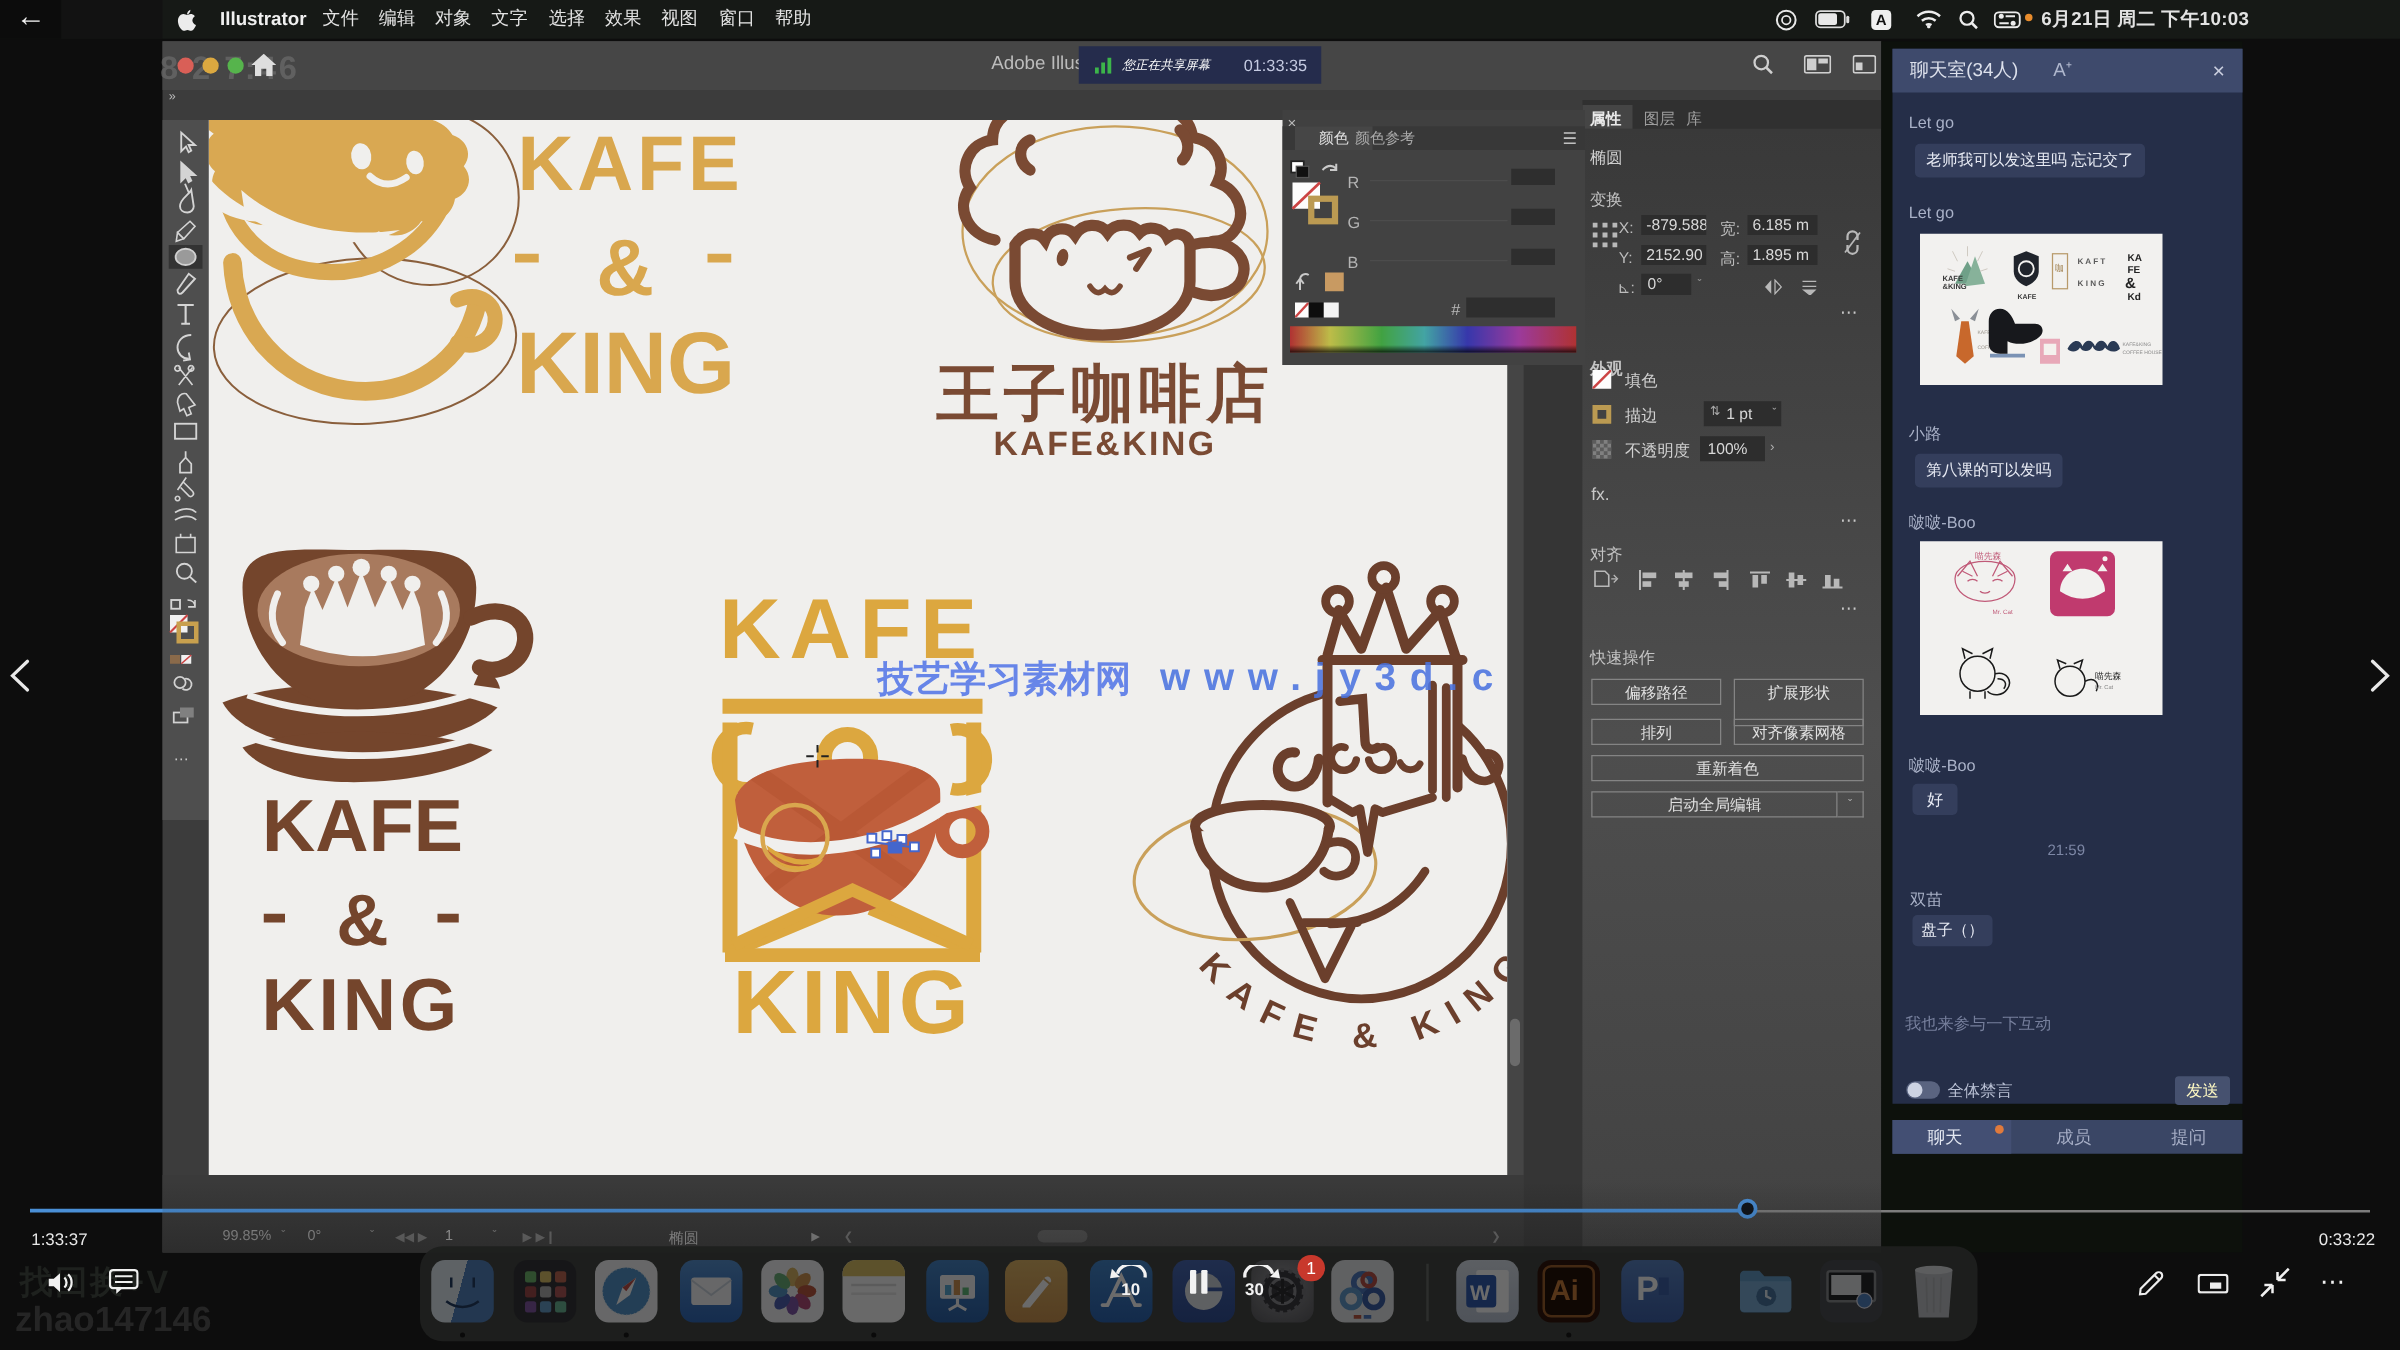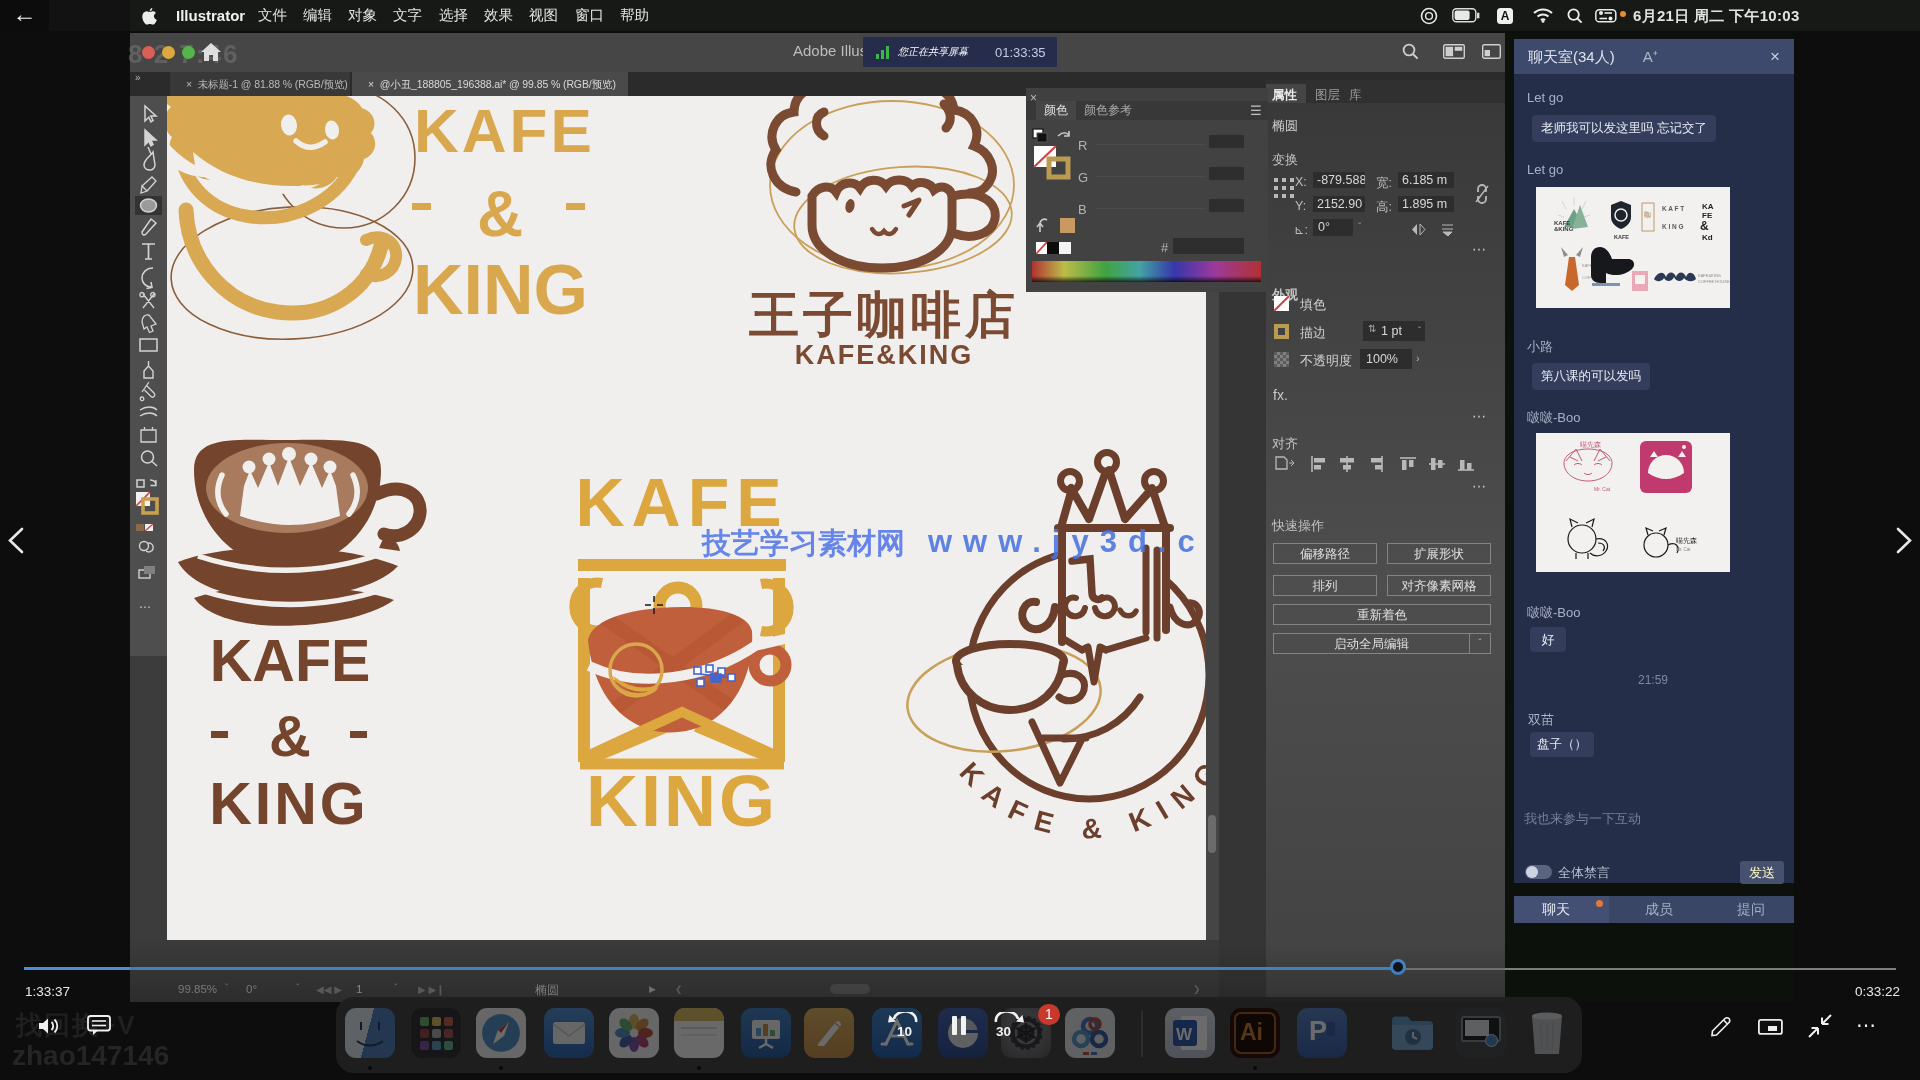--- a/index.html
+++ b/index.html
@@ -115,24 +115,20 @@
       </svg>
       <svg class="abs" style="left:1313px; top:11px;" width="22" height="15" viewBox="0 0 22 15">
         <rect x="0.7" y="0.7" width="20.6" height="13.6" rx="1.5" fill="none" stroke="#cfcfcf" stroke-width="1.4"></rect>
         <rect x="2.6" y="2.8" width="7.5" height="9.4" fill="#cfcfcf"></rect>
         <rect x="11.7" y="2.8" width="7.6" height="4" fill="#cfcfcf"></rect>
       </svg>
       <svg class="abs" style="left:1352px; top:11px;" width="19" height="15" viewBox="0 0 19 15">
         <rect x="0.7" y="0.7" width="17.6" height="13.6" rx="1.5" fill="none" stroke="#cfcfcf" stroke-width="1.4"></rect>
         <rect x="2.6" y="6" width="5.4" height="6.2" fill="#cfcfcf"></rect>
       </svg>
-    </div>
-    <div id="tabbar" class="abs">
-      <div class="tab" style="left:40px; width:180px; background:#383838;">×&nbsp;&nbsp;未标题-1 @ 81.88 % (RGB/预览)</div>
-      <div class="tab" style="left:222px; width:276px; background:#4a4a4a; color:#d8d8d8;">×&nbsp;&nbsp;@小丑_188805_196388.ai* @ 99.85 % (RGB/预览)</div>
     </div>
     <div id="toolbar" class="abs">
       <div class="abs" style="left:5px; top:-24px; color:#b8b8b8; font-size:10px;">»</div>
       <svg class="abs" style="left:0; top:0;" width="37" height="560" viewBox="0 0 37 560">
         <g stroke="#d4d4d4" fill="none" stroke-width="1.5">
           <path d="M15 10 L15 25 L18.8 21.3 L20.9 25.8 L23 24.5 L20.9 20 L26 20 Z"></path>
           <path d="M15 34 L15 49 L18.8 45.3 L20.9 49.8 L23 48.5 L20.9 44 L26 44 Z" fill="#d4d4d4"></path>
           <path d="M14 69 C14 63 21 60 23 56 L25 69 C25 72 22.5 74 20 74 C16.5 74 14 72 14 69 Z M21 58 L18 51"></path>
           <path d="M12 90 L22 81 L26 85 L17 95 Z M12 90 L11 97 L17 95 Z" stroke-width="1.3"></path>
           <rect x="5" y="100" width="27" height="19" fill="#333" stroke="none"></rect>
@@ -416,31 +412,31 @@
             <rect x="157" y="3" width="4.5" height="12" stroke="none"></rect>
             <rect x="164" y="5" width="4.5" height="8" stroke="none"></rect>
           <line x1="184" y1="15" x2="200" y2="15" stroke-width="1.6"></line>
             <rect x="186" y="5" width="4.5" height="10" stroke="none"></rect>
             <rect x="193" y="8" width="4.5" height="7" stroke="none"></rect>
         </g>
       </svg>
       <div class="abs" style="left:206px; top:398px; color:#c8c8c8; font-size:14px; letter-spacing:1px;">⋯</div>
       <div class="abs" style="left:6px; top:437px; color:#c3c3c3; font-size:13px;">快速操作</div>
       <div class="abs" style="left:7px; top:463px; width:104px; height:21px; border:1px solid #848484; color:#e0e0e0; font-size:12.5px; text-align:center; line-height:20px;">偏移路径</div>
-      <div class="abs" style="left:121px; top:463px; width:104px; height:21px; border:1px solid #848484; color:#e0e0e0; font-size:12.5px; text-align:center; line-height:20px;">扩展形状</div>
+      <div class="abs" style="left:121px; top:463px; width:104px; height:38px; border:1px solid #848484; color:#e0e0e0; font-size:12.5px; text-align:center; line-height:20px;">扩展形状</div>
       <div class="abs" style="left:7px; top:495px; width:104px; height:21px; border:1px solid #848484; color:#e0e0e0; font-size:12.5px; text-align:center; line-height:20px;">排列</div>
       <div class="abs" style="left:121px; top:495px; width:104px; height:21px; border:1px solid #848484; color:#e0e0e0; font-size:12.5px; text-align:center; line-height:20px;">对齐像素网格</div>
       <div class="abs" style="left:7px; top:524px; width:218px; height:21px; border:1px solid #848484; color:#e0e0e0; font-size:12.5px; text-align:center; line-height:20px;">重新着色</div>
       <div class="abs" style="left:7px; top:553px; width:197px; height:21px; border:1px solid #848484; color:#e0e0e0; font-size:12.5px; text-align:center; line-height:20px;">启动全局编辑</div>
       <div class="abs" style="left:204px; top:553px; width:21px; height:21px; border:1px solid #848484; border-left:none; color:#b8b8b8; font-size:10px; text-align:center; line-height:19px;">ˇ</div>
     </div>
     <div id="colorpanel" class="abs">
       <div class="abs" style="left:4px; top:3px; color:#bbb; font-size:12px;">×</div>
       <div class="abs" style="left:0; top:13px; width:242px; height:19px; background:#383838;"></div>
-      <div class="abs" style="left:10px; top:13px; width:40px; height:19px; background:#464646; color:#e0e0e0; font-size:12px; text-align:center; line-height:19px;">颜色</div>
+      <div class="abs" style="left:10px; top:13px; width:62px; height:19px; background:#464646; color:#e0e0e0; font-size:12px; text-align:center; line-height:19px;">颜色</div>
       <div class="abs" style="left:58px; top:13px; color:#a8a8a8; font-size:12px; line-height:19px;">颜色参考</div>
       <div class="abs" style="left:224px; top:13px; color:#c0c0c0; font-size:13px; line-height:19px;">☰</div>
       <div class="abs" style="left:0; top:32px; width:242px; height:172px; background:#424242;"></div>
 
       <svg class="abs" style="left:6px; top:40px;" width="50" height="56" viewBox="0 0 50 56">
         <rect x="1" y="1" width="10" height="9" fill="#fff" stroke="#222" stroke-width="1.4"></rect>
         <rect x="5" y="5" width="10" height="9" fill="#111" stroke="#555" stroke-width="1"></rect>
         <path d="M26 8 c4 -4 8 -4 11 -1 m0 -4 l0 5 l-5 0" fill="none" stroke="#c9c9c9" stroke-width="1.6"></path>
         <rect x="2" y="18" width="22" height="21" fill="#fdfdfd"></rect>
         <line x1="2" y1="39" x2="24" y2="18" stroke="#cc4444" stroke-width="2.2"></line>

